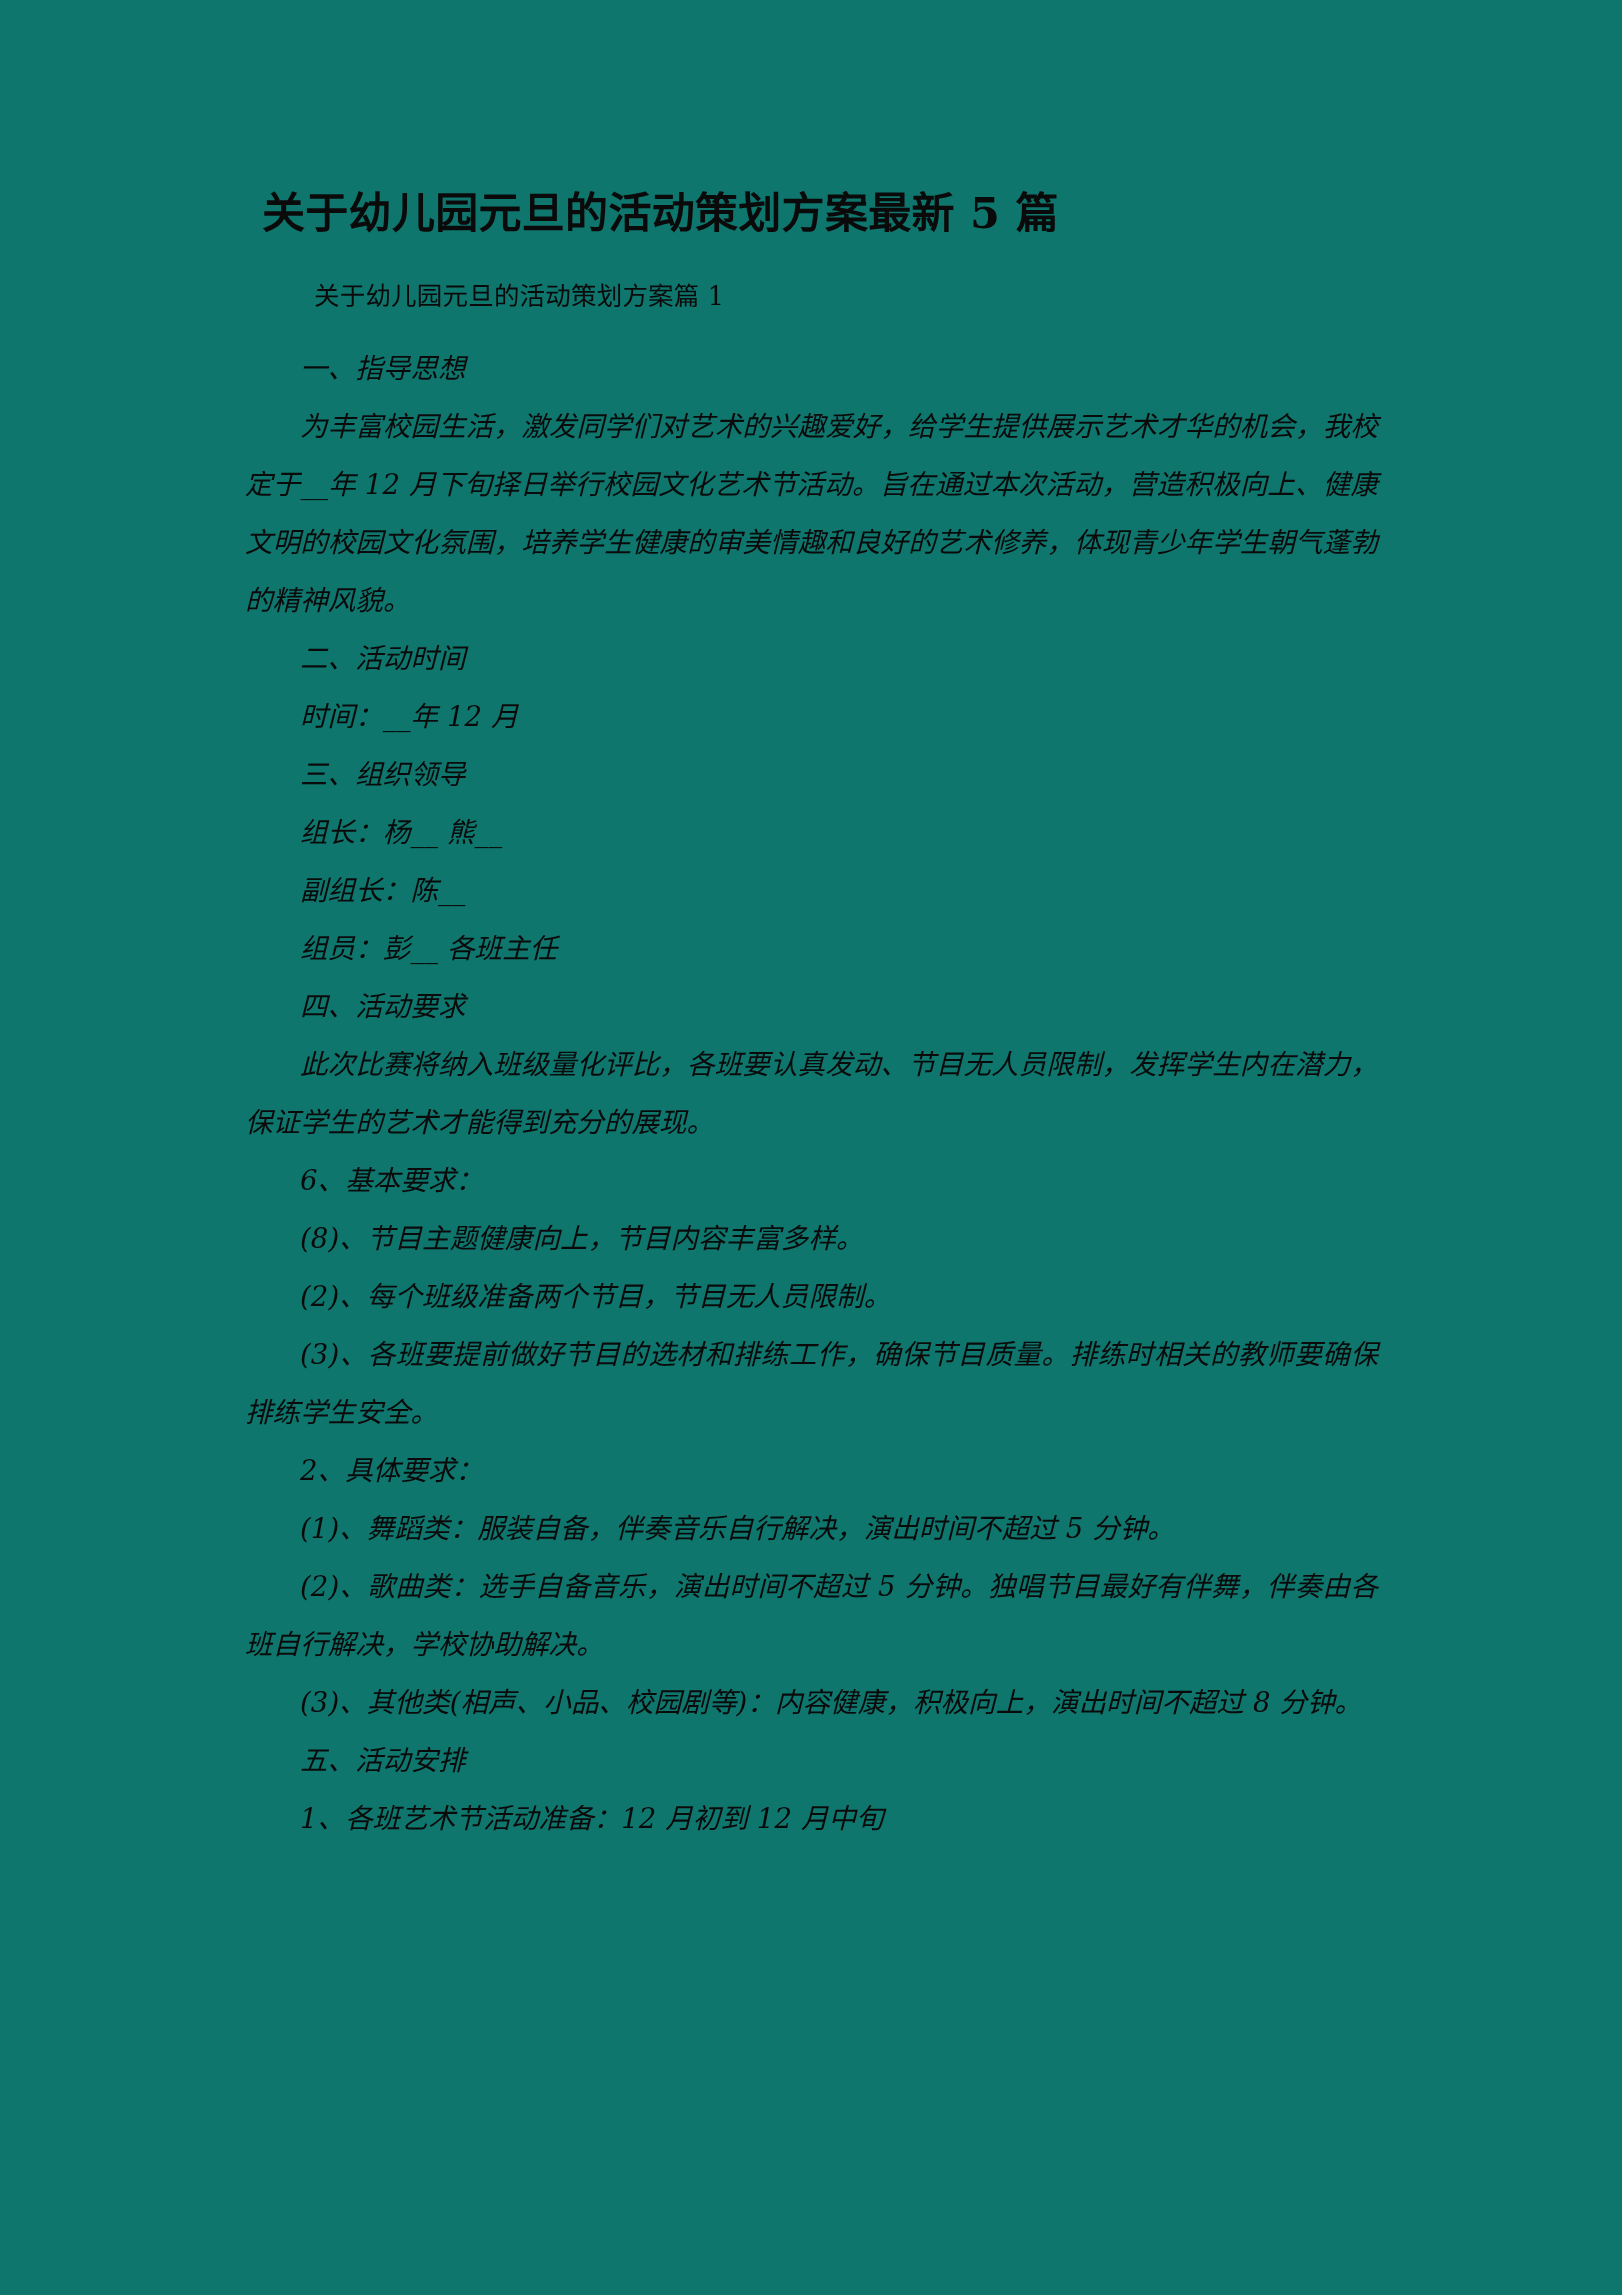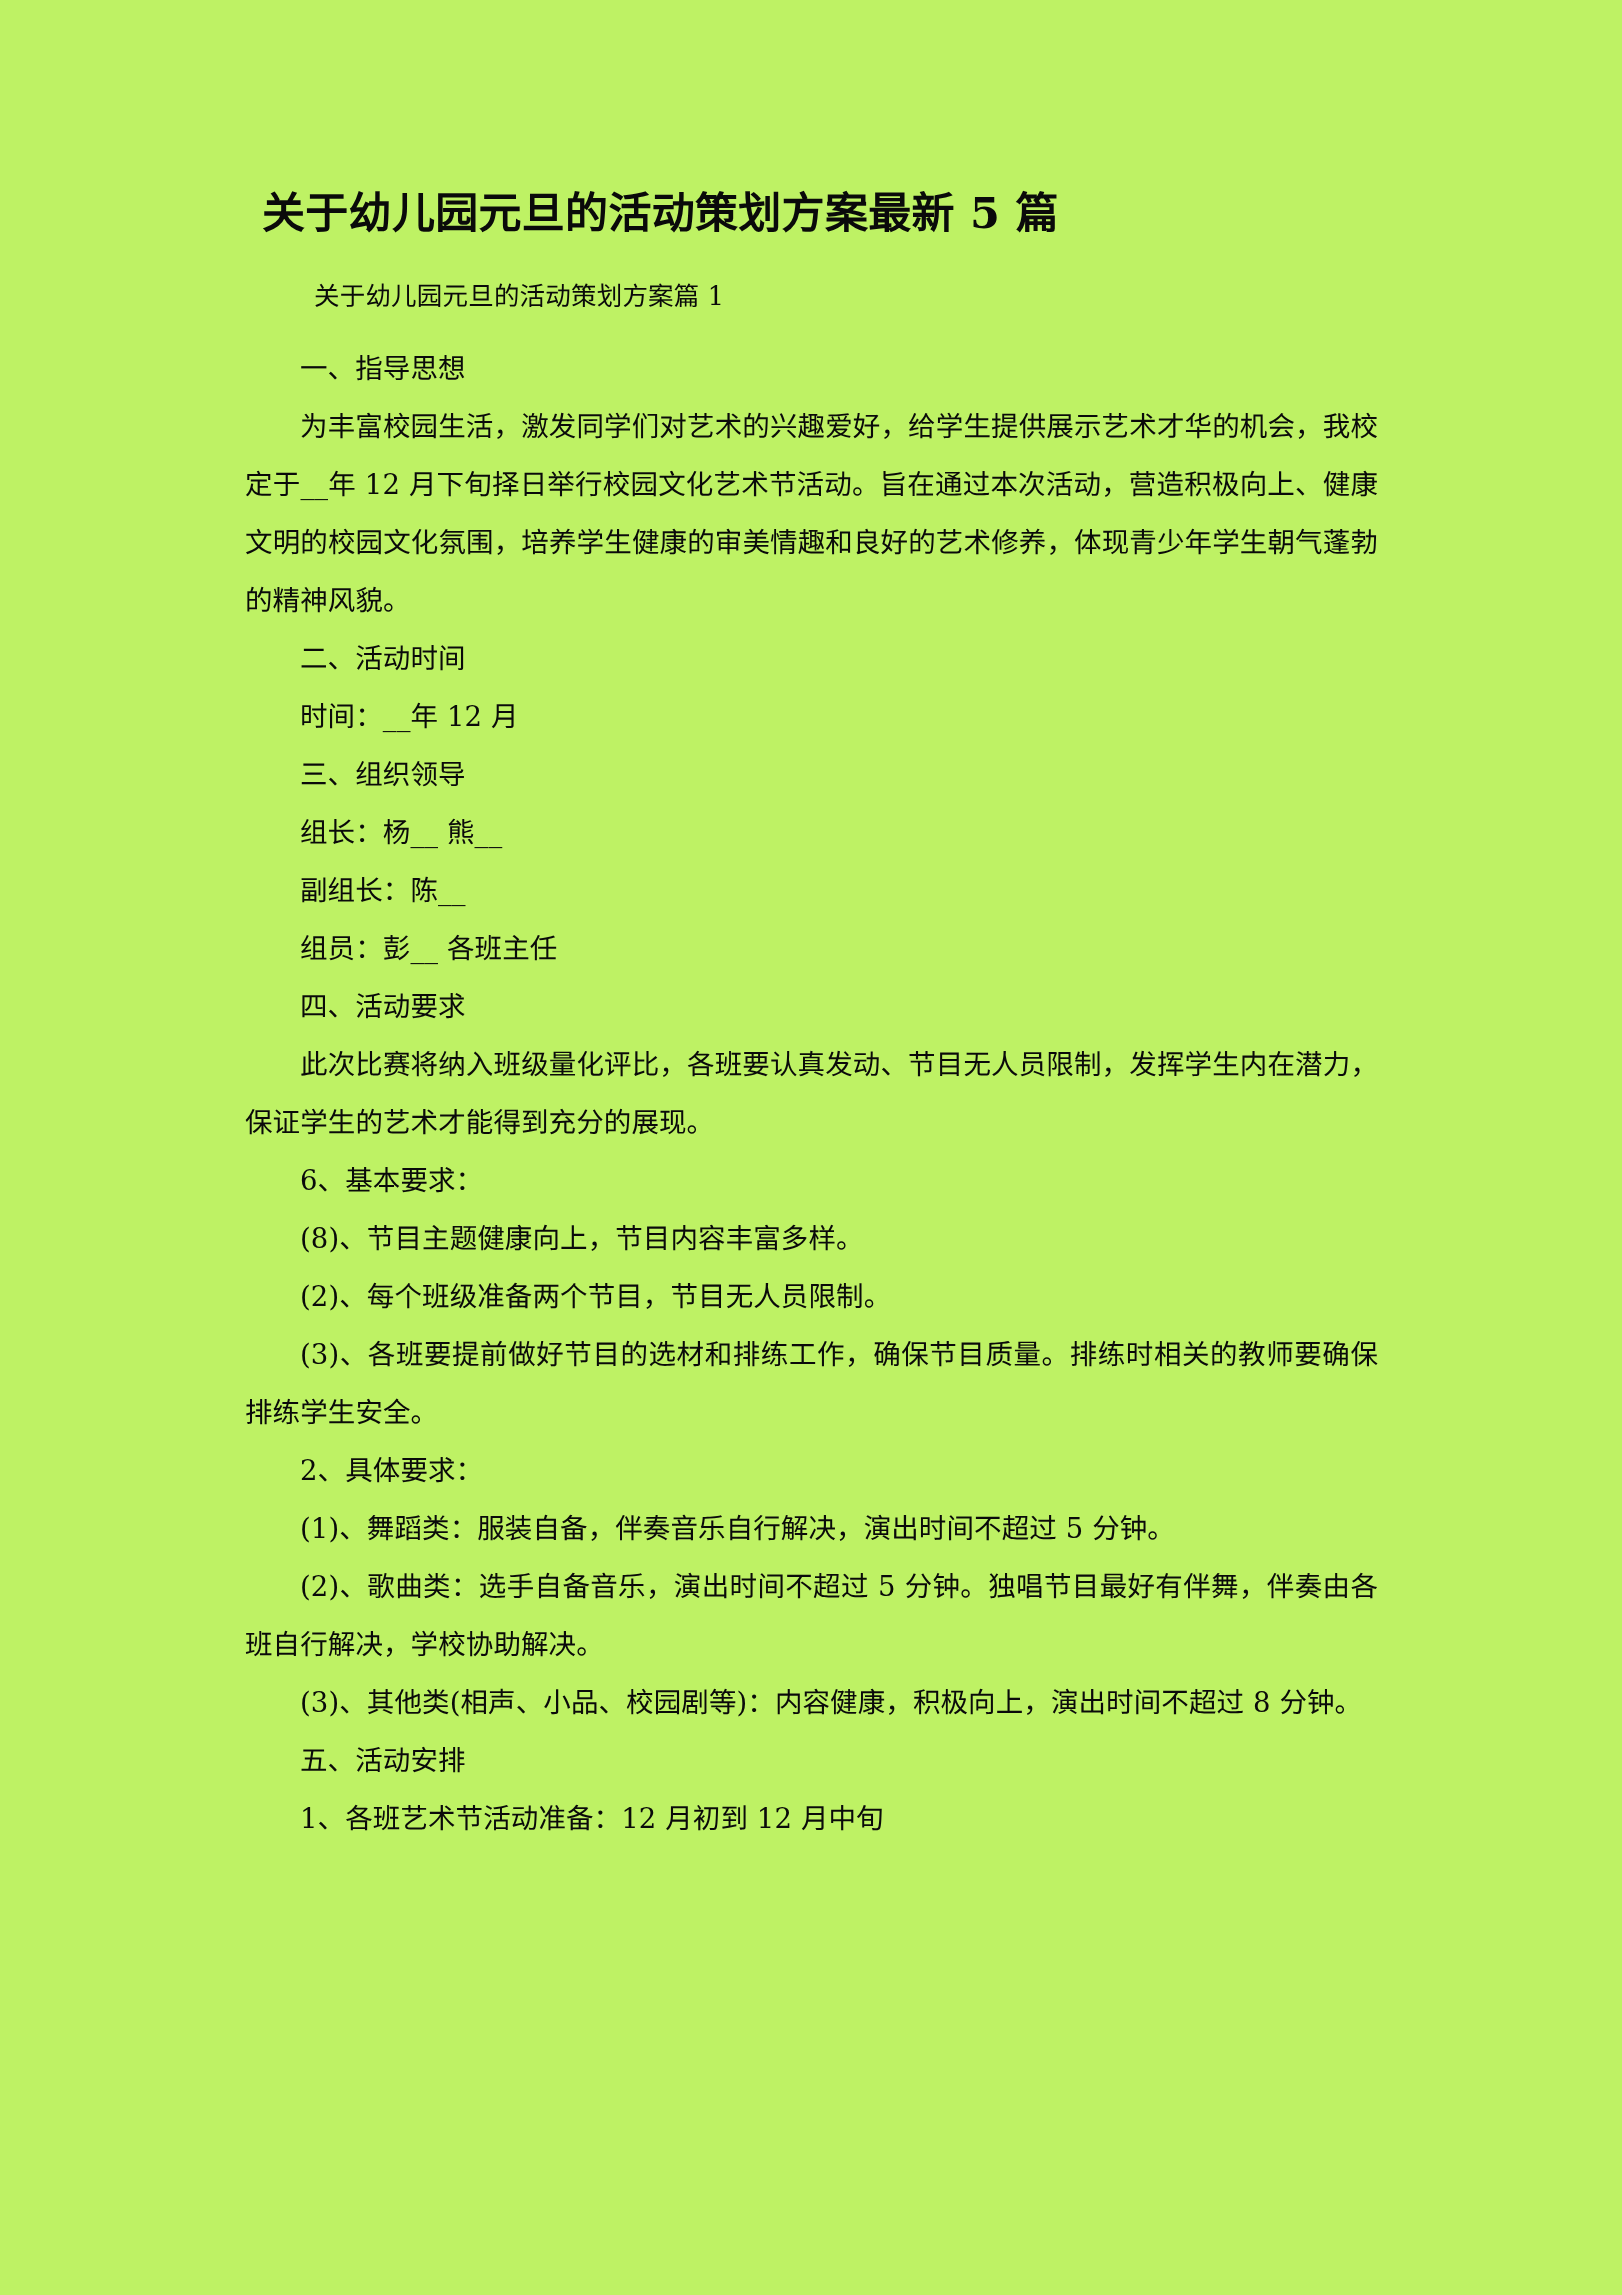--- a/index.html
+++ b/index.html
@@ -6,21 +6,21 @@
   html, body {
     margin: 0;
     padding: 0;
     background: #ffffff;
   }
 
   .page {
     position: relative;
     width: 1623px;
     height: 2295px;
-    background: #bef264;
+    background: #0f766e;
     box-sizing: border-box;
     overflow: hidden;
     font-family: "DejaVu Serif", "Liberation Serif", serif;
     color: #0a0a0a;
   }
 
   
   .content {
     position: absolute;
     left: 245px;
@@ -49,20 +49,21 @@
     font-size: 25.5px;
     line-height: 1.0;
     padding-top: 33px;
     padding-left: 53px;
     letter-spacing: 0.2px;
   }
 
   
   .body-block {
     margin-top: 29px;
+    font-style: italic;
   }
 
   
   p.para {
     margin: 0 0 0 0;
     padding: 0;
     font-size: 27.5px;
     line-height: 58px;
     text-align: justify;
     text-justify: inter-ideograph;

